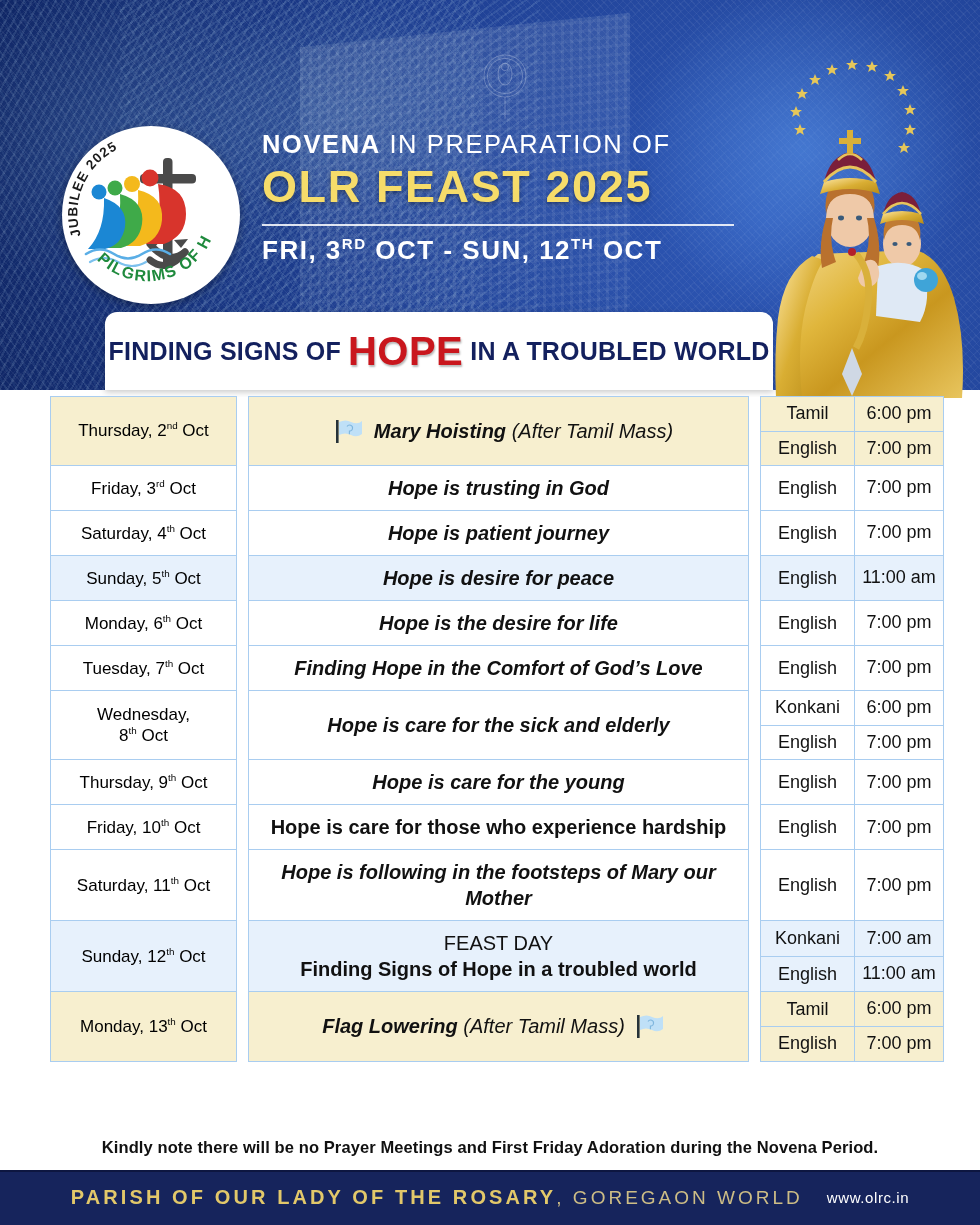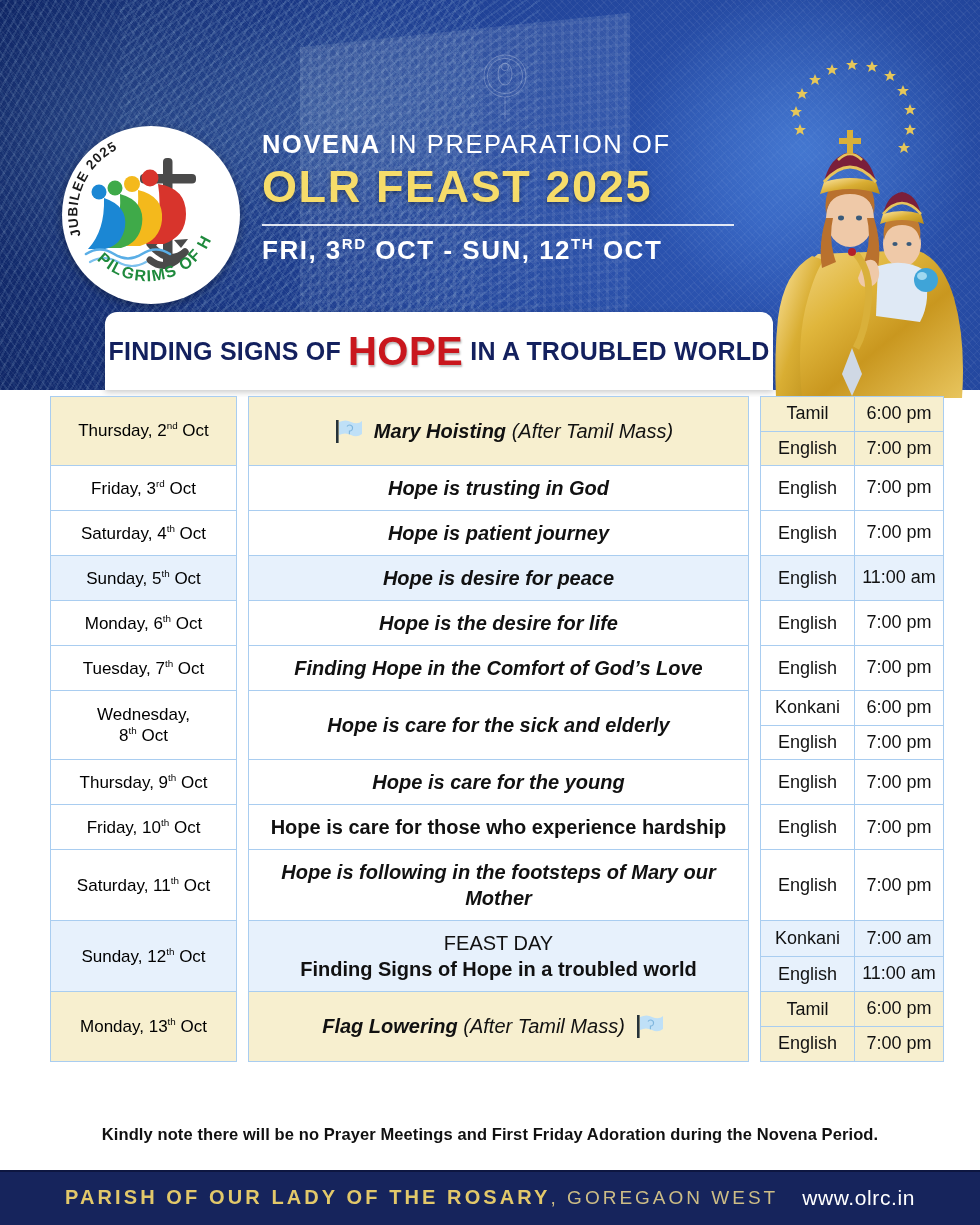--- a/index.html
+++ b/index.html
@@ -98,32 +98,32 @@
   tr.cream td{background:#f7efcf;}
   tr.cream td.gap{background:#fff;}
   tr.blue td{background:#e7f1fc;}
   tr.blue td.gap{background:#fff;}
   tr.white td{background:#fff;}
 
   .flag{display:inline-block;width:30px;height:26px;vertical-align:-6px;margin:0 10px;}
 
   
   .note-wrap{position:absolute;left:0;right:0;top:1125px;height:44px;background:transparent;
-    display:flex;align-items:flex-start;justify-content:center;}
+    display:flex;align-items:center;justify-content:center;}
   .note{font-size:16.5px;font-weight:bold;color:#111;letter-spacing:.1px;}
 
   
   .paper{position:absolute;left:0;right:0;top:390px;height:780px;background:#fff;}
 
   
   .footer{position:absolute;left:0;right:0;bottom:0;height:55px;background:#16245c;
     display:flex;align-items:center;justify-content:center;gap:0;}
   .f-main{font-size:20px;font-weight:bold;color:#e2c86a;letter-spacing:3.1px;}
   .f-sub{font-size:19px;color:#cdbd86;letter-spacing:3px;font-weight:400;}
-  .f-url{font-size:21px;color:#fff;letter-spacing:.6px;margin-left:24px;font-weight:400;}
+  .f-url{font-size:15px;color:#fff;letter-spacing:.6px;margin-left:24px;font-weight:400;}
   .f-top{position:absolute;left:0;right:0;top:0;height:2px;background:#0d1640;}
 </style>
 </head>
 <body>
 
 <div class="bg">
   <div class="bg-base"></div>
   <div class="bg-frond"></div>
   <div class="bg-frond2"></div>
   <div class="bg-church"></div>
@@ -430,15 +430,15 @@
   </table>
 </div>
 
 <div class="note-wrap">
   <div class="note">Kindly note there will be no Prayer Meetings and First Friday Adoration during the Novena Period.</div>
 </div>
 
 <div class="footer">
   <div class="f-top"></div>
   <span class="f-main">PARISH OF OUR LADY OF THE ROSARY</span>
-  <span class="f-sub">, GOREGAON WEST</span>
+  <span class="f-sub">, GOREGAON WORLD</span>
   <span class="f-url">www.olrc.in</span>
 </div>
 
 </body></html>

